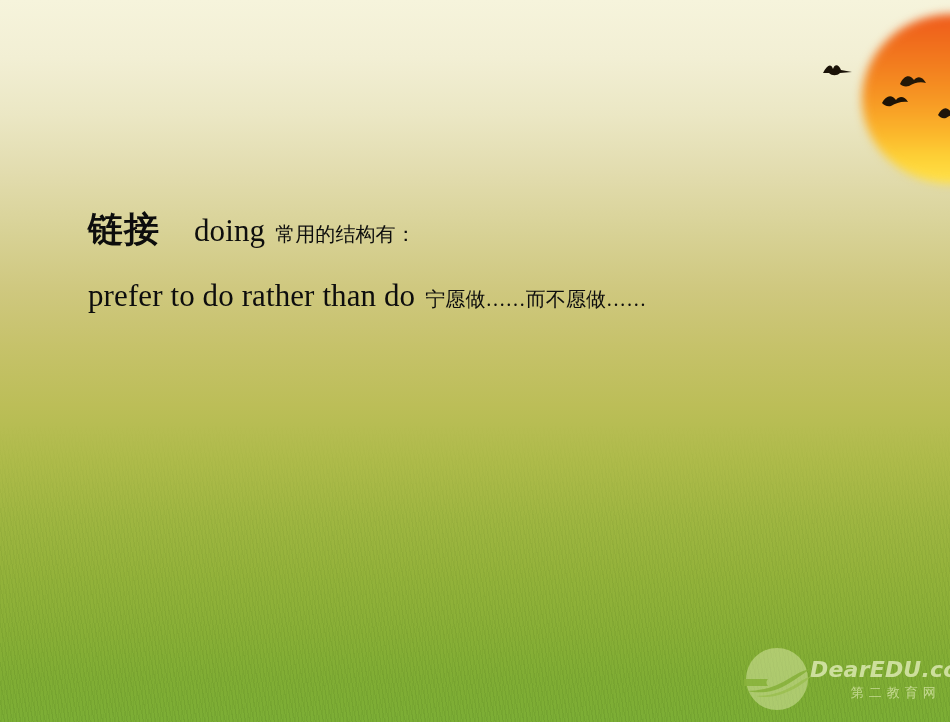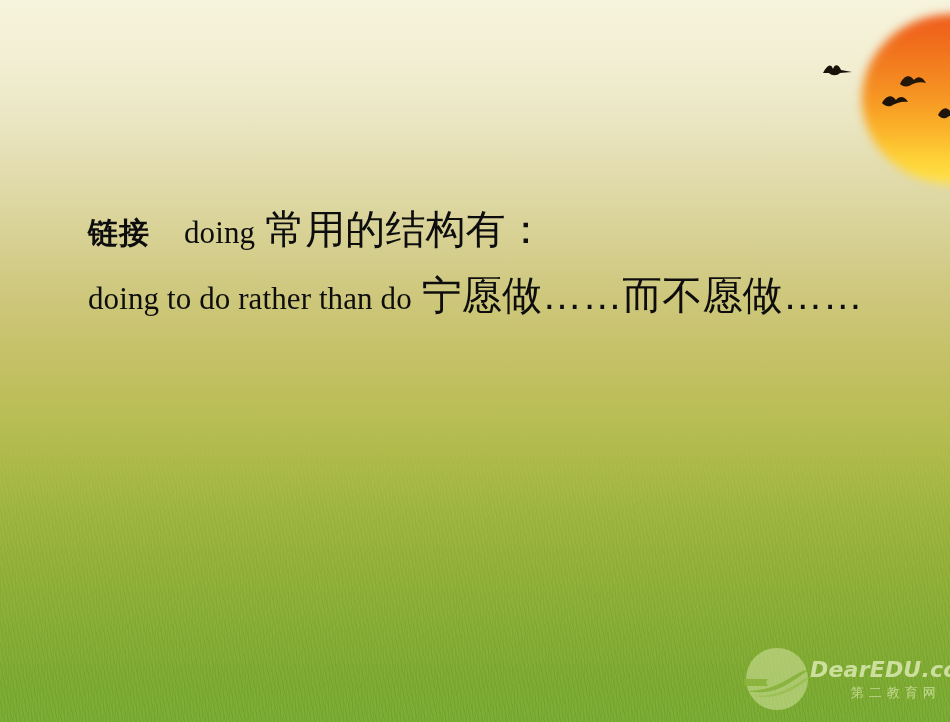--- a/index.html
+++ b/index.html
@@ -103,34 +103,34 @@
     line-height: 62px;
     white-space: nowrap;
     letter-spacing: .1px;
   }
   .line.heading {
     font-size: 31px;
   }
   .heading-label {
     font-family: "DejaVu Sans", "Liberation Sans", sans-serif;
     font-weight: bold;
-    font-size: 30px;
+    font-size: 35px;
     letter-spacing: 1px;
   }
   .heading-gap {
     display: inline-block;
     width: 34px;
   }
   .heading-en {
     font-family: "Liberation Serif", "DejaVu Serif", serif;
     font-size: 31px;
   }
   .cn {
-    font-family: Liberation Sans, sans-serif;
-    font-size: 40px;
+    font-family: Liberation Serif, serif;
+    font-size: 20px;
   }
   .en {
     font-family: "Liberation Serif", "DejaVu Serif", serif;
     font-size: 31px;
   }
   .sp { display: inline-block; width: 10px; }
 
   
   .logo {
     position: absolute;
@@ -217,21 +217,21 @@
   <div class="content">
 
     <div class="line heading">
       <span class="heading-label">链接</span><span class="heading-gap"></span><span class="heading-en">doing</span><span class="sp"></span><span class="cn">常用的结构有：</span>
     </div>
 
 
 
 
     <div class="line">
-      <span class="en">doing to do rather than do</span><span class="sp"></span><span class="cn">宁愿做……而不愿做……</span>
+      <span class="en">prefer to do rather than do</span><span class="sp"></span><span class="cn">宁愿做……而不愿做……</span>
     </div>
 
   </div>
 
   <div class="logo">
     <div class="logo-mark">
       <div class="disc"></div>
       <svg width="76" height="40" viewBox="0 0 76 40">
         <path d="M4 19 C14 19, 22 19, 28 19 C26 21, 26 24, 28 26 C20 26, 10 26, 4 26 Z" fill="#8ab33c" opacity=".92"></path>
         <path d="M6 31 C22 31, 36 27, 50 18 C58 13, 64 10, 70 9 C60 16, 50 24, 38 29 C28 33, 16 33, 6 31 Z" fill="#8ab33c" opacity=".9"></path>

